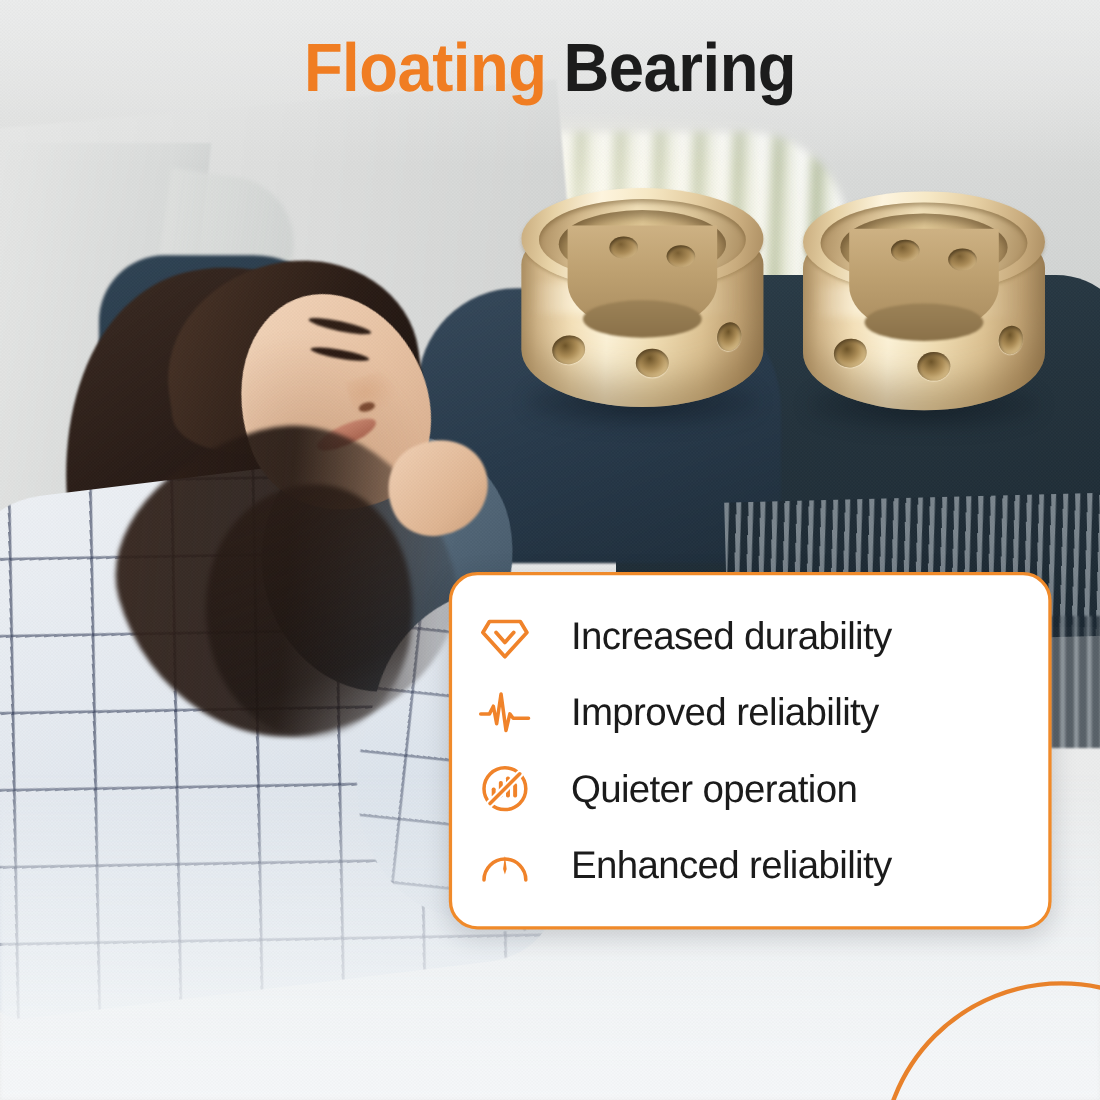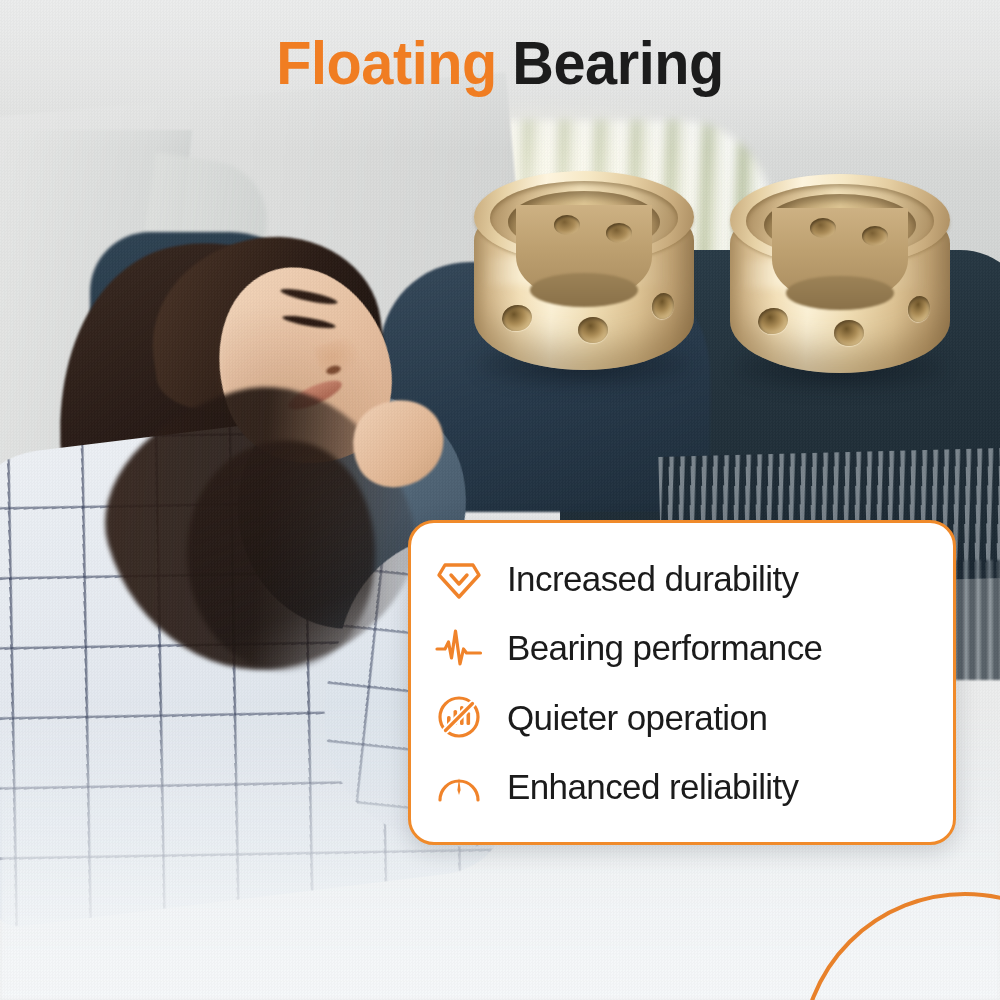--- a/index.html
+++ b/index.html
@@ -369,21 +369,21 @@
     box-shadow: 0 6px 22px rgba(25,35,45,0.18);
     padding: 22px 26px 22px 22px;
     display: flex;
     flex-direction: column;
     justify-content: space-between;
     z-index: 40;
   }
   .feature-row {
     display: flex;
     align-items: center;
-    gap: 22px;
+    gap: 34px;
     height: 66px;
   }
   .feature-icon {
     width: 52px; height: 52px;
     flex: 0 0 52px;
     display: flex; align-items: center; justify-content: center;
   }
   .feature-icon svg { display: block; }
   .feature-label {
     font-size: 35px;
@@ -493,21 +493,21 @@
       </span>
       <span class="feature-label">Increased durability</span>
     </div>
 
     <div class="feature-row">
       <span class="feature-icon">
         <svg width="50" height="50" viewBox="0 0 50 50" fill="none">
           <path d="M3 26 h8 l3.5 -7 3 16 4 -27 4.5 33 3.5 -15 3 4 h14" stroke="#F0832A" stroke-width="3.2" stroke-linecap="round" stroke-linejoin="round" fill="none"></path>
         </svg>
       </span>
-      <span class="feature-label">Bearing performance</span>
+      <span class="feature-label">Improved reliability</span>
     </div>
 
     <div class="feature-row">
       <span class="feature-icon">
         <svg width="50" height="50" viewBox="0 0 50 50" fill="none">
           <circle cx="25" cy="25" r="19" stroke="#F0832A" stroke-width="3.2" fill="none"></circle>
           <rect x="13" y="24" width="3.6" height="9" rx="1.6" fill="#F0832A"></rect>
           <rect x="19.5" y="18" width="3.6" height="15" rx="1.6" fill="#F0832A"></rect>
           <rect x="26" y="14" width="3.6" height="19" rx="1.6" fill="#F0832A"></rect>
           <rect x="32.5" y="20" width="3.6" height="13" rx="1.6" fill="#F0832A"></rect>

